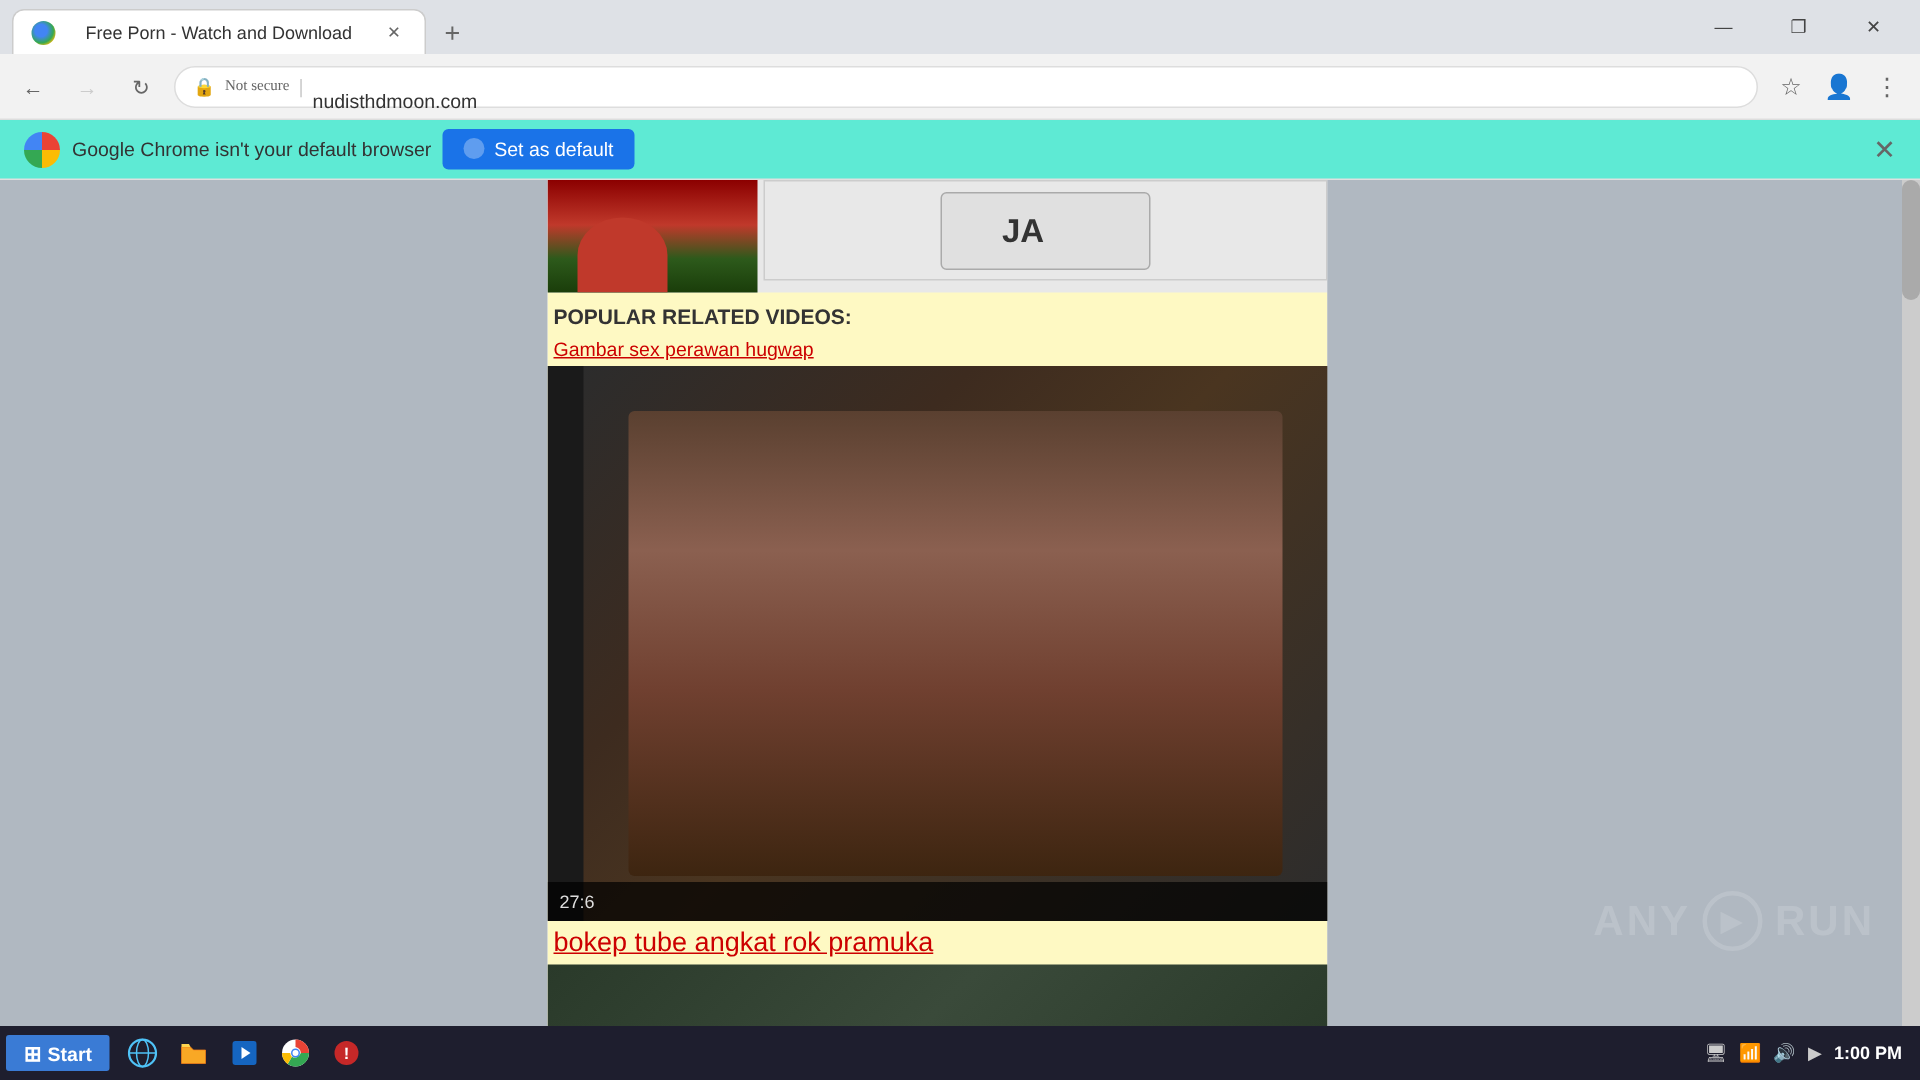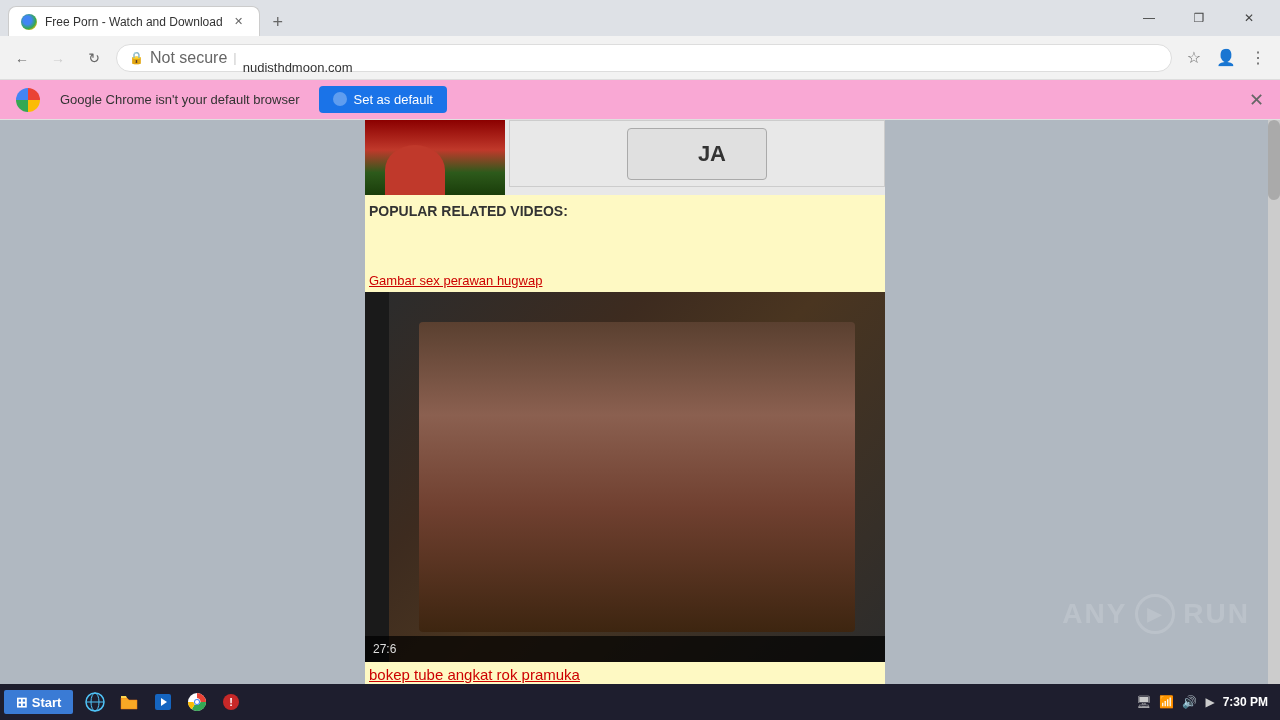--- a/index.html
+++ b/index.html
@@ -22,21 +22,21 @@
       align-items: flex-end;
       height: 100%;
     }
     .tab {
       display: flex;
       align-items: center;
       height: 30px;
       background: #fff;
       border-radius: 8px 8px 0 0;
       padding: 0 12px;
-      gap: 8px;
+      gap: 20px;
       min-width: 220px;
       font-size: 12px;
       color: #333;
       border: 1px solid #ccc;
       border-bottom: none;
     }
     .tab-favicon {
       width: 16px; height: 16px;
       background: radial-gradient(circle at 40% 40%, #4285f4 30%, #34a853 60%, #fbbc04 80%, #ea4335 100%);
       border-radius: 50%;
@@ -103,21 +103,22 @@
       padding: 0 12px;
       gap: 6px;
       font-size: 13px;
     }
     .url-bar .security-icon {
       font-size: 12px;
       color: #666;
     }
     .url-bar .not-secure {
       color: #666;
-      font-size: 16px;
+      font-size: 10px;
+      font-family: Liberation Serif, serif;
     }
     .url-bar .url-text {
       color: #333;
       font-size: 13px;
       margin-top: 19px;
     }
     .url-divider { color: #ccc; }
     .toolbar-icons {
       display: flex;
       gap: 4px;
@@ -127,26 +128,26 @@
       display: flex; align-items: center; justify-content: center;
       border-radius: 50%;
       cursor: pointer;
       color: #666;
       font-size: 16px;
     }
 
     
     .notification-bar {
       height: 40px;
-      background: #f9a8d4;
+      background: #5eead4;
       border-bottom: 1px solid #e0e0e0;
       display: flex;
       align-items: center;
       padding: 0 16px;
-      gap: 20px;
+      gap: 8px;
       font-size: 13px;
       color: #333;
     }
     .chrome-logo-small {
       width: 24px; height: 24px;
       background: conic-gradient(#ea4335 0 90deg, #fbbc04 90deg 180deg, #34a853 180deg 270deg, #4285f4 270deg 360deg);
       border-radius: 50%;
       flex-shrink: 0;
     }
     .set-default-btn {
@@ -261,21 +262,21 @@
     .ja-button {
       background: #e0e0e0;
       border: 1px solid #aaa;
       border-radius: 4px;
       padding: 12px 40px;
       font-size: 22px;
       font-weight: bold;
       color: #333;
       cursor: pointer;
       width: 140px;
-      text-align: right;
+      text-align: left;
     }
 
     
     .related-section {
       background: #fef9c3;
       padding: 4px 0;
     }
     .related-title {
       font-size: 14px;
       font-weight: bold;
@@ -283,21 +284,20 @@
       padding: 4px 4px 6px 4px;
       text-transform: uppercase;
     }
     .video-link-1 {
       color: #cc0000;
       font-size: 13px;
       text-decoration: underline;
       padding: 0 4px 4px 4px;
       display: block;
       cursor: pointer;
-      margin-top: 48px;
     }
     .video-thumbnail-1 {
       width: 100%;
       height: 370px;
       background: #1a1a1a;
       position: relative;
       overflow: hidden;
       padding-left: 24px;
     }
     
@@ -332,21 +332,21 @@
     .video-duration {
       color: #ddd;
       font-size: 12px;
     }
     .video-caption {
       color: #fff;
       font-size: 12px;
     }
     .video-link-2 {
       color: #cc0000;
-      font-size: 15px;
+      font-size: 18px;
       text-decoration: underline;
       padding: 4px 4px 4px 4px;
       display: block;
       cursor: pointer;
     }
     .video-thumbnail-2 {
       width: 100%;
       height: 60px;
       background: linear-gradient(135deg, #2a3a2a 0%, #3a4a3a 50%, #2a3a2a 100%);
       position: relative;
@@ -567,17 +567,17 @@
         </svg>
       </div>
     </div>
     <div class="taskbar-spacer"></div>
     <div class="system-tray">
       <span class="tray-icon">🖥</span>
       <span class="tray-icon">📶</span>
       <span class="tray-icon">🔊</span>
       <span class="tray-icon">▶</span>
       <div class="clock">
-        <div class="time">7:30 PM</div>
+        <div class="time">1:00 PM</div>
       </div>
     </div>
   </div>
 </div>
 
 </body></html>

